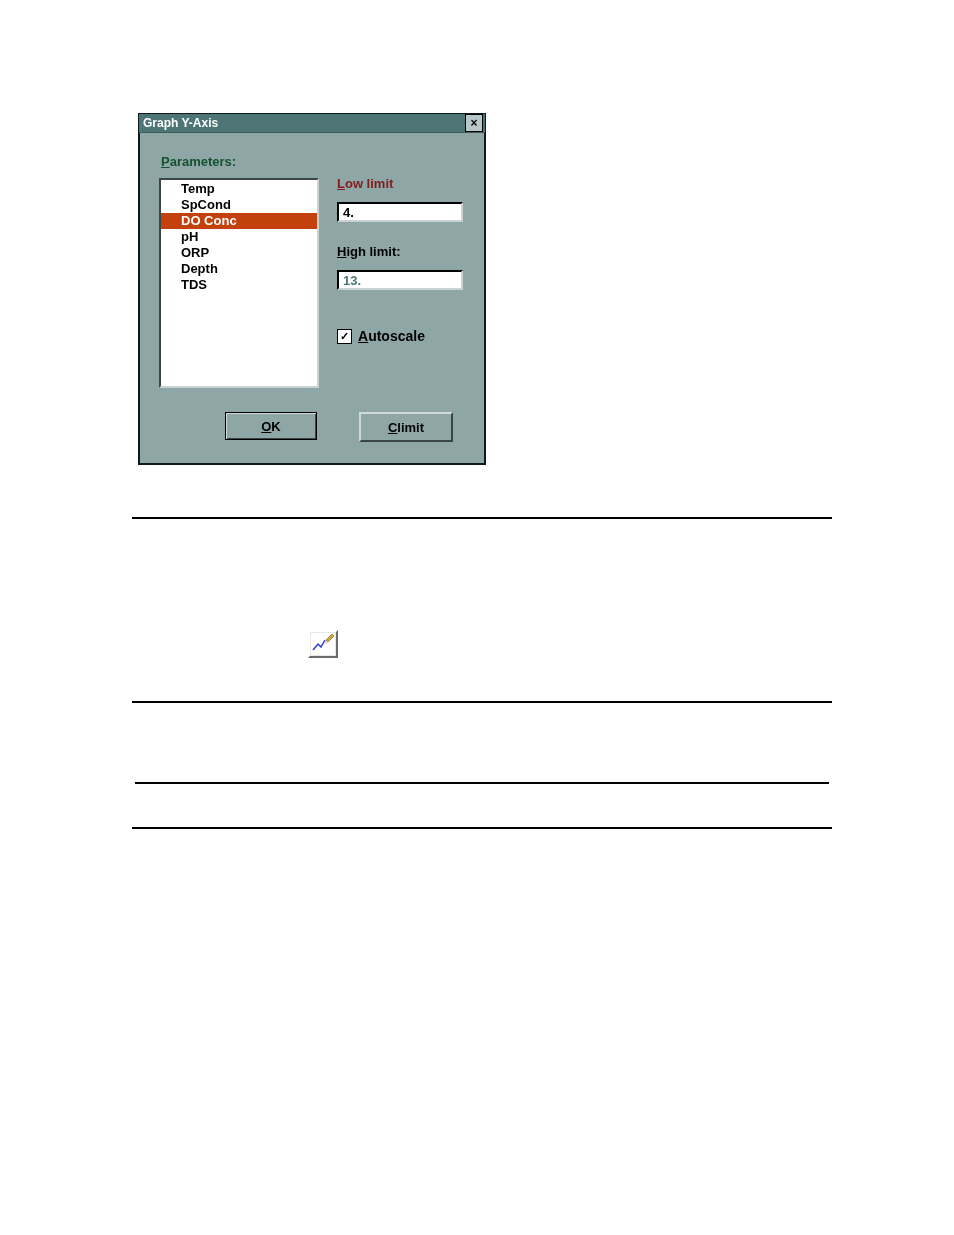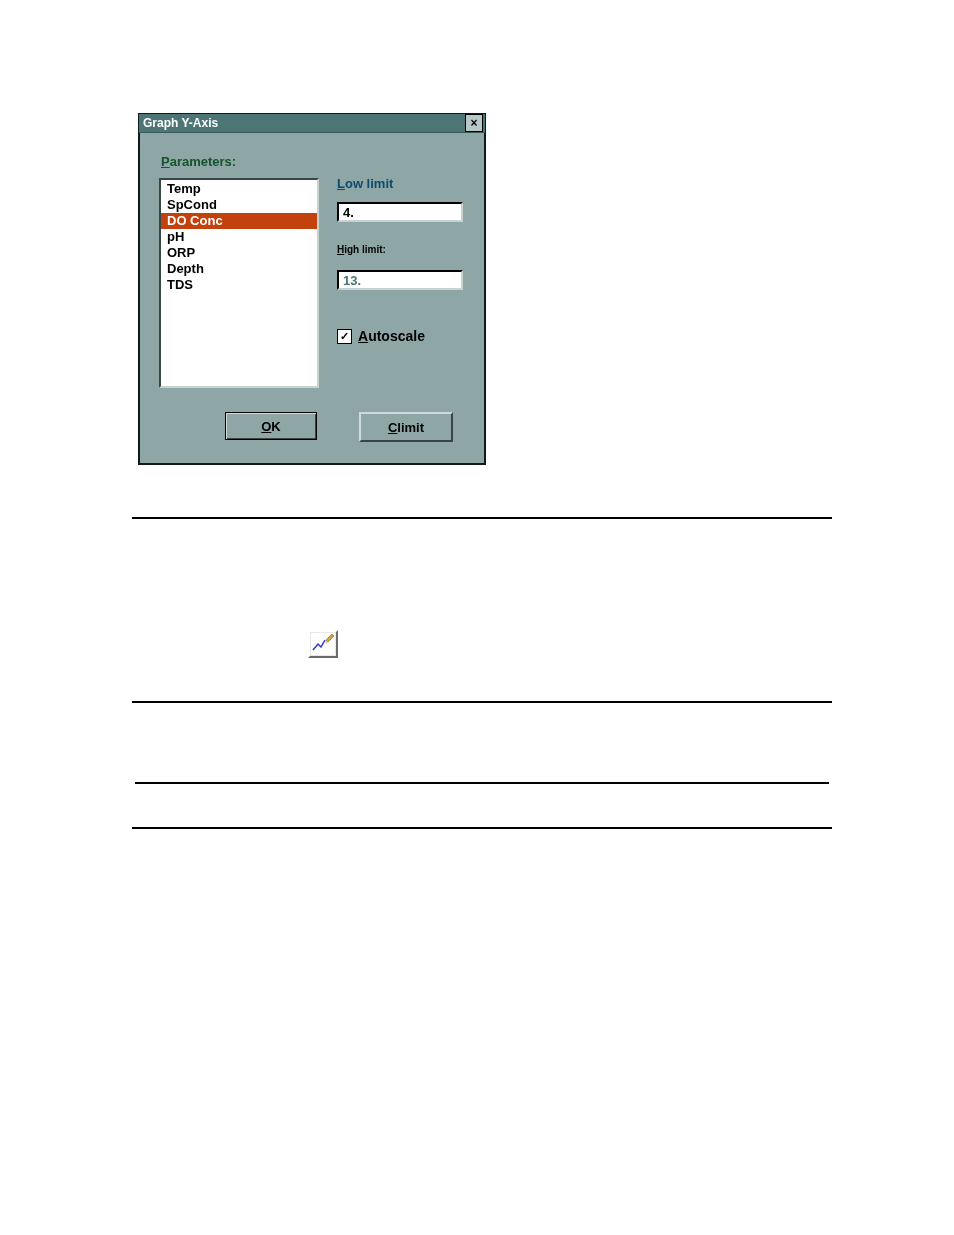--- a/index.html
+++ b/index.html
@@ -26,35 +26,35 @@
   }
   .label-params .u { text-decoration: underline; }
   .listbox {
     position:absolute; left: 20px; top: 44px; width: 160px; height: 210px;
     background:#fff; border: 2px solid #5a6a6a;
     border-top-color:#3a4545; border-left-color:#3a4545;
     border-right-color:#c8d2d2; border-bottom-color:#c8d2d2;
     font-size: 13px; font-weight:bold; color:#000;
     box-sizing:border-box; padding-top:1px;
   }
-  .list-item { padding: 0 6px; height:16px; line-height:16px; white-space:nowrap; }
+  .list-item { padding: 0 20px; height:16px; line-height:16px; white-space:nowrap; }
   .list-item.selected { background:#c2410c; color:#fff; }
   .label-low {
-    position:absolute; left: 198px; top: 42px; font-size: 13px; font-weight:bold; color:#0c4a6e;
+    position:absolute; left: 198px; top: 42px; font-size: 13px; font-weight:bold; color:#7f1d1d;
   }
   .label-low .u, .label-high .u { text-decoration: underline; }
   .input-low {
     position:absolute; left: 198px; top: 68px; width: 126px; height: 20px;
     background:#fff; border: 2px inset #5a6a6a; box-sizing:border-box;
     font-size:13px; font-weight:bold; color:#000; padding: 0 4px;
     border-top-color:#3a4545; border-left-color:#3a4545;
     border-right-color:#c8d2d2; border-bottom-color:#c8d2d2;
   }
   .label-high {
-    position:absolute; left: 198px; top: 110px; font-size: 10px; font-weight:bold; color:#000;
+    position:absolute; left: 198px; top: 110px; font-size: 13px; font-weight:bold; color:#000;
   }
   .input-high {
     position:absolute; left: 198px; top: 136px; width: 126px; height: 20px;
     background:#fff; border: 2px inset #5a6a6a; box-sizing:border-box;
     font-size:13px; font-weight:bold; color:#4d7575; padding: 0 4px;
     border-top-color:#3a4545; border-left-color:#3a4545;
     border-right-color:#c8d2d2; border-bottom-color:#c8d2d2;
   }
   .autoscale-wrap { position:absolute; left: 198px; top: 194px; display:flex; align-items:center; gap:6px; }
   .checkbox {

